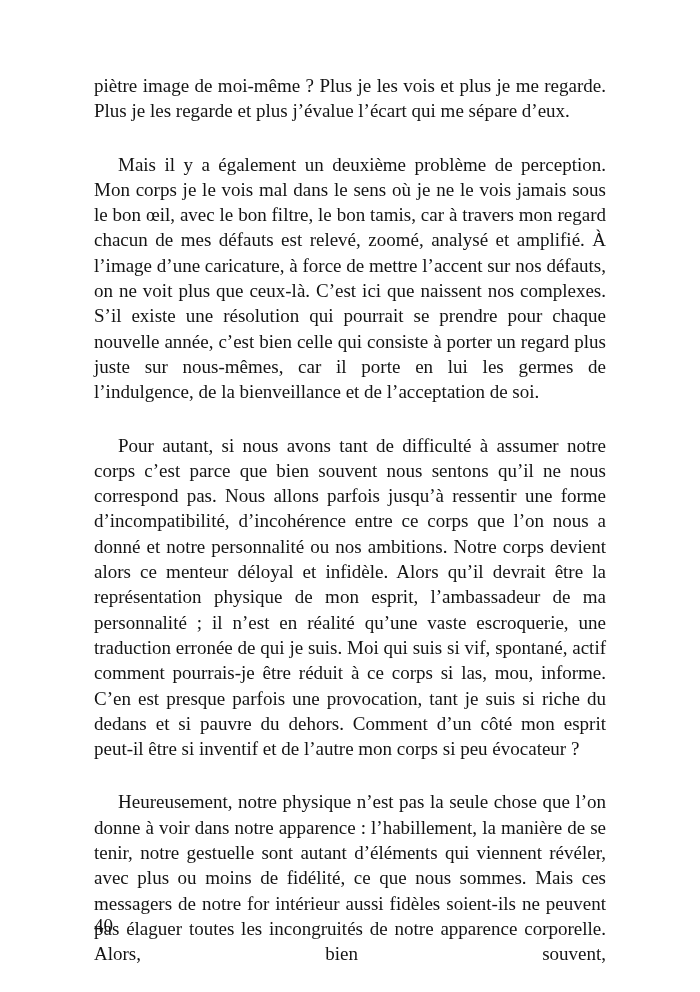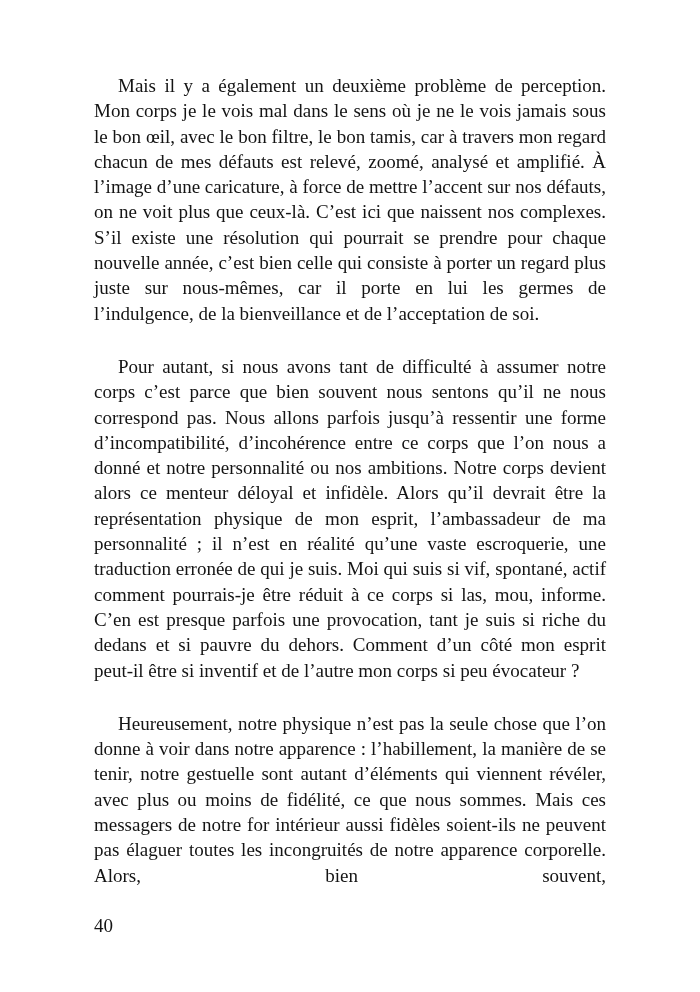--- a/index.html
+++ b/index.html
@@ -42,18 +42,19 @@
       font-family: "Liberation Serif", "DejaVu Serif", serif;
       font-size: 19px;
       line-height: 25px;
       color: #141414;
     }
   </style>
 </head>
 <body>
 
 <div class="page">
+  <p class="para">piètre image de moi-même ? Plus je les vois et plus je me regarde. Plus je les regarde et plus j’évalue l’écart qui me sépare d’eux.</p>
   <p class="para indent">Mais il y a également un deuxième problème de perception. Mon corps je le vois mal dans le sens où je ne le vois jamais sous le bon œil, avec le bon filtre, le bon tamis, car à travers mon regard chacun de mes défauts est relevé, zoomé, analysé et amplifié. À l’image d’une caricature, à force de mettre l’accent sur nos défauts, on ne voit plus que ceux-là. C’est ici que naissent nos complexes. S’il existe une résolution qui pourrait se prendre pour chaque nouvelle année, c’est bien celle qui consiste à porter un regard plus juste sur nous-mêmes, car il porte en lui les germes de l’indulgence, de la bienveillance et de l’acceptation de soi.</p>
   <p class="para indent">Pour autant, si nous avons tant de difficulté à assumer notre corps c’est parce que bien souvent nous sentons qu’il ne nous correspond pas. Nous allons parfois jusqu’à ressentir une forme d’incompatibilité, d’incohérence entre ce corps que l’on nous a donné et notre personnalité ou nos ambitions. Notre corps devient alors ce menteur déloyal et infidèle. Alors qu’il devrait être la représentation physique de mon esprit, l’ambassadeur de ma personnalité ; il n’est en réalité qu’une vaste escroquerie, une traduction erronée de qui je suis. Moi qui suis si vif, spontané, actif comment pourrais-je être réduit à ce corps si las, mou, informe. C’en est presque parfois une provocation, tant je suis si riche du dedans et si pauvre du dehors. Comment d’un côté mon esprit peut-il être si inventif et de l’autre mon corps si peu évocateur ?</p>
   <p class="para indent last-para" style="text-align-last: justify;">Heureusement, notre physique n’est pas la seule chose que l’on donne à voir dans notre apparence : l’habillement, la manière de se tenir, notre gestuelle sont autant d’éléments qui viennent révéler, avec plus ou moins de fidélité, ce que nous sommes. Mais ces messagers de notre for intérieur aussi fidèles soient-ils ne peuvent pas élaguer toutes les incongruités de notre apparence corporelle. Alors, bien souvent,</p>
 </div>
 
 <div class="page-number">40</div>
 
 </body></html>

